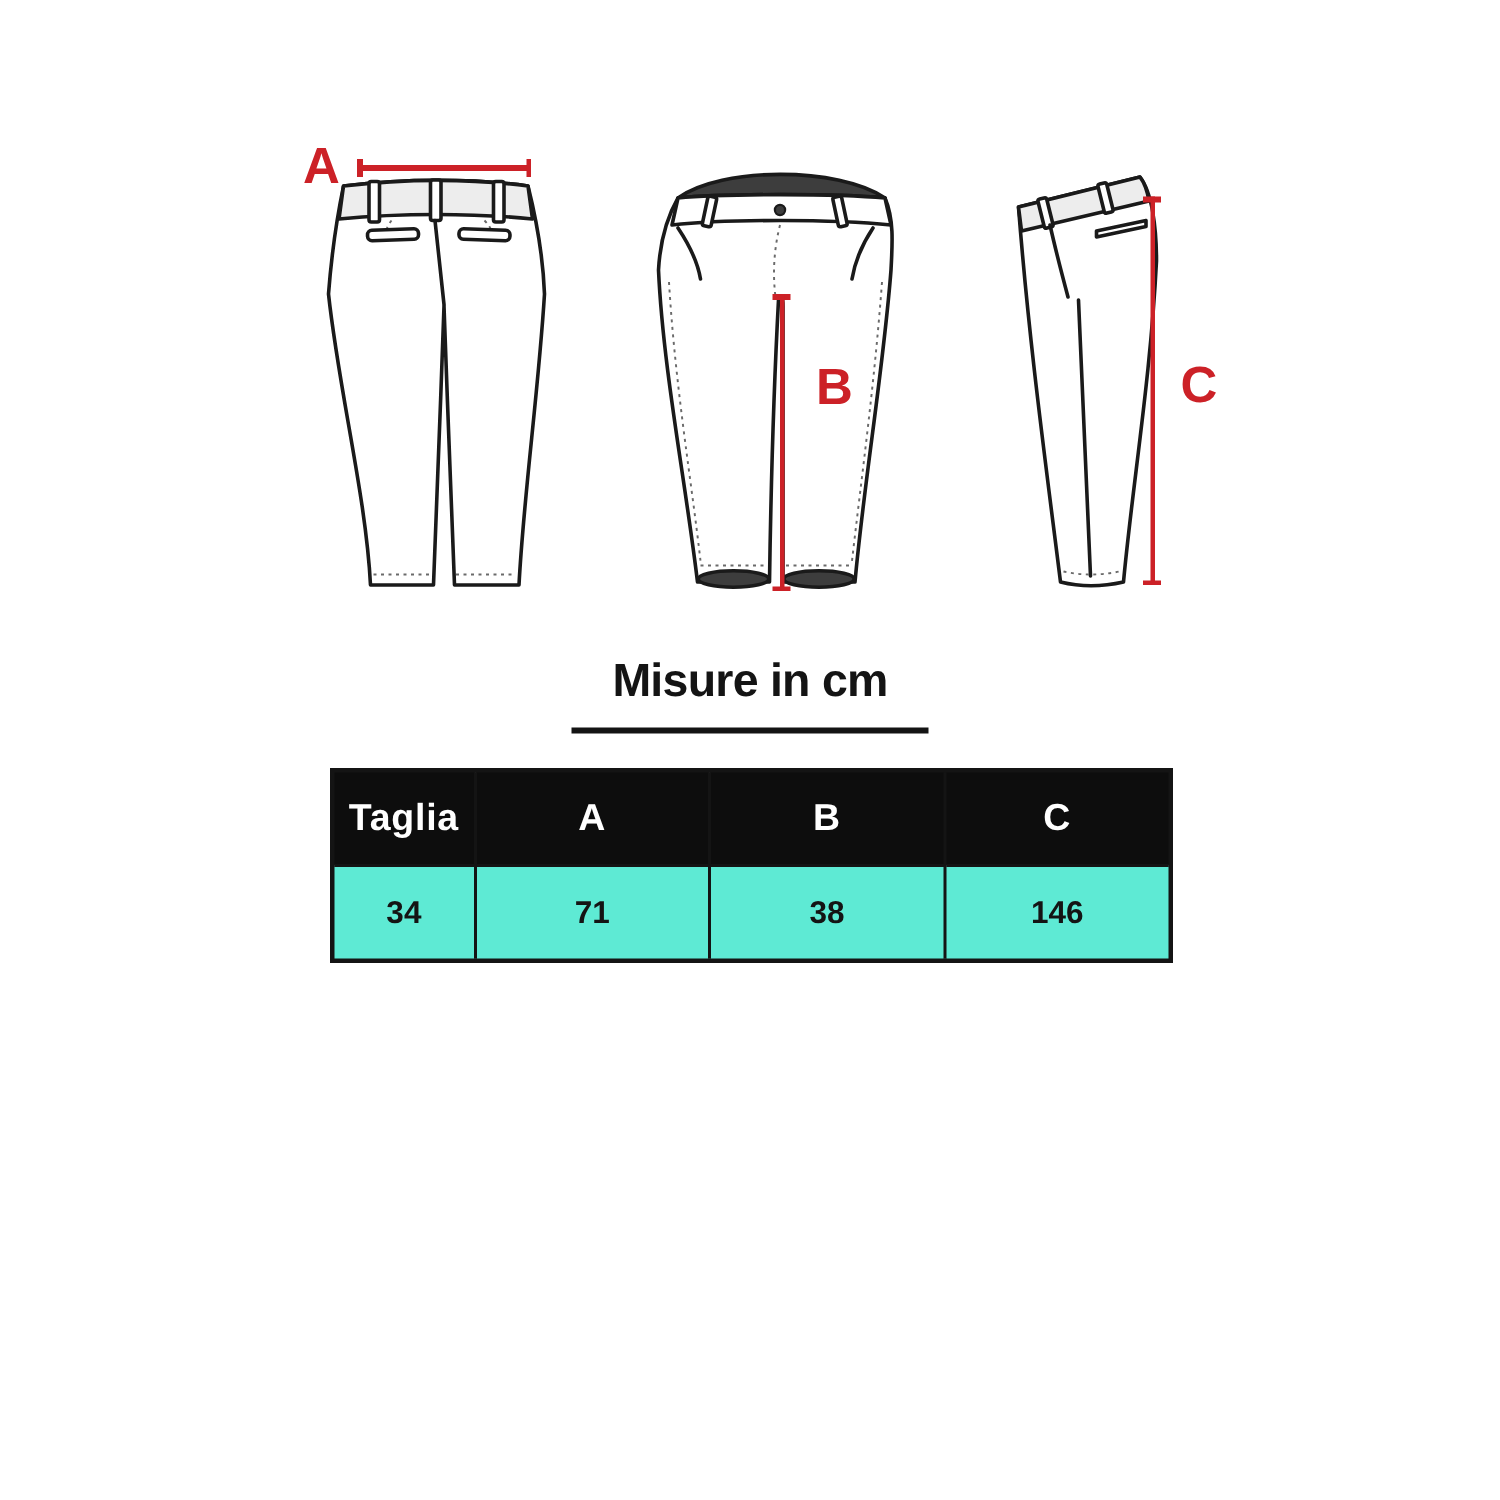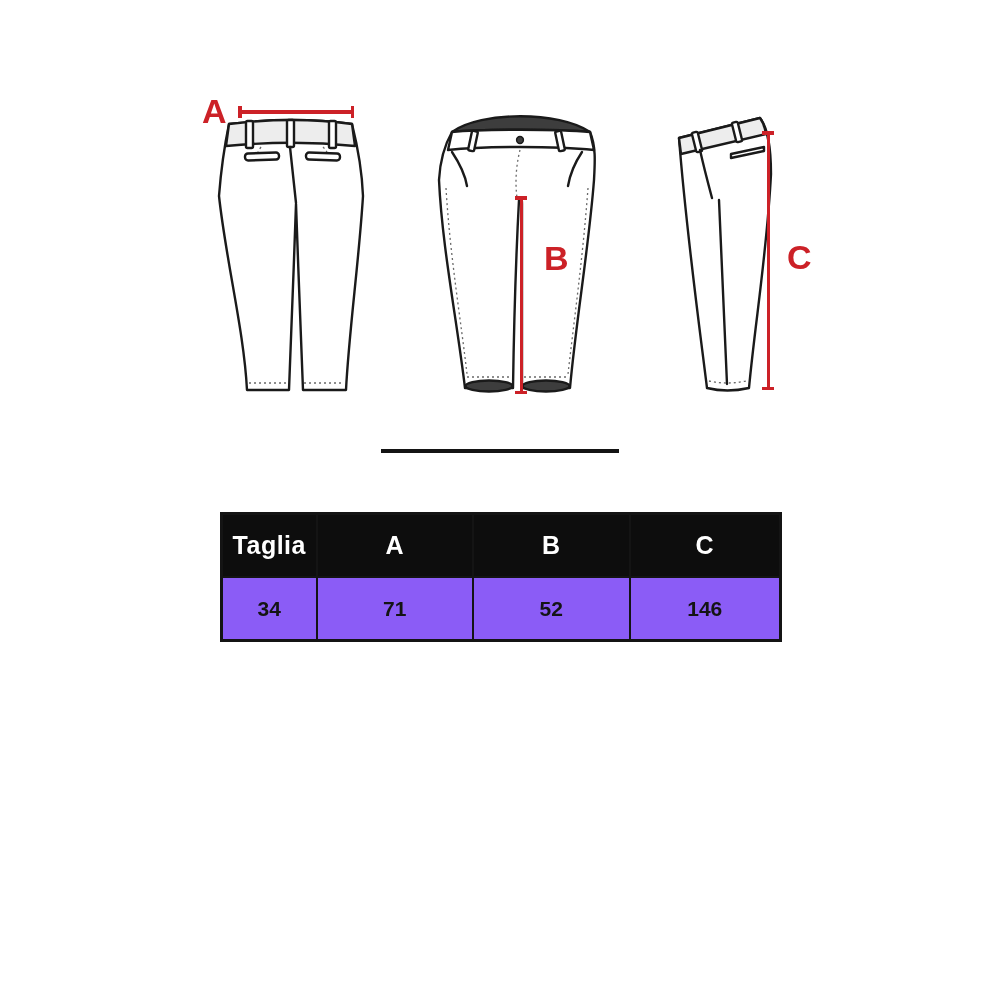--- a/index.html
+++ b/index.html
@@ -35,21 +35,21 @@
   }
   table.size-table col.c0{width:17%;}
   table.size-table col.c1{width:28%;}
   table.size-table col.c2{width:28%;}
   table.size-table col.c3{width:27%;}
   table.size-table th{
     background:#0d0d0d;color:#ffffff;height:59px;font-size:25px;font-weight:700;
     text-align:center;border:2.5px solid #141414;letter-spacing:0.5px;
   }
   table.size-table td{
-    background:#8b5cf6;color:#141414;height:59px;font-size:21px;font-weight:700;
+    background:#5eead4;color:#141414;height:59px;font-size:21px;font-weight:700;
     text-align:center;border:2.5px solid #141414;
   }
   svg .ink{stroke:#1a1a1a;fill:none;stroke-width:2.4;stroke-linecap:round;stroke-linejoin:round;}
   svg .fillwhite{fill:#ffffff;}
   svg .fillband{fill:#ededed;}
   svg .filldark{fill:#3d3d3d;}
   svg .dots{stroke:#6a6a6a;stroke-width:1.3;stroke-dasharray:2 3;fill:none;}
 </style>
 </head>
 <body>
@@ -146,20 +146,21 @@
   </div>
 
   <div class="measure-letter" style="left:787px;top:240px;">C</div>
   <div class="mline-v" style="left:762px;top:131px;height:259px;">
     <span class="tick-t"></span>
     <span class="bar"></span>
     <span class="tick-b"></span>
   </div>
 
   <div class="title-block">
+    <h1>Misure in cm</h1>
     <div class="title-underline"></div>
   </div>
 
   <table class="size-table">
     <colgroup>
         <col class="c0">
         <col class="c1">
         <col class="c2">
         <col class="c3">
       </colgroup>
@@ -168,19 +169,19 @@
         <th>Taglia</th>
         <th>A</th>
         <th>B</th>
         <th>C</th>
       </tr>
     </thead>
     <tbody>
       <tr>
         <td>34</td>
         <td>71</td>
-        <td>52</td>
+        <td>38</td>
         <td>146</td>
       </tr>
     </tbody>
   </table>
 
 </div>
 
 </body></html>

